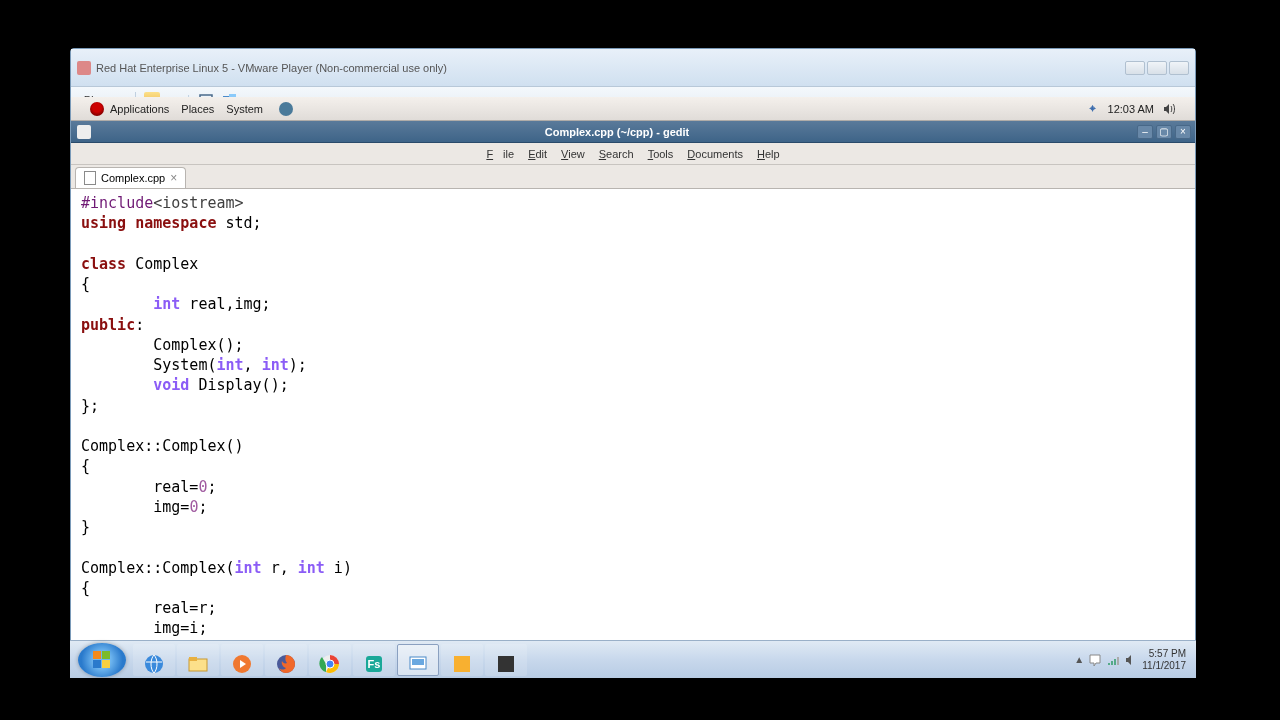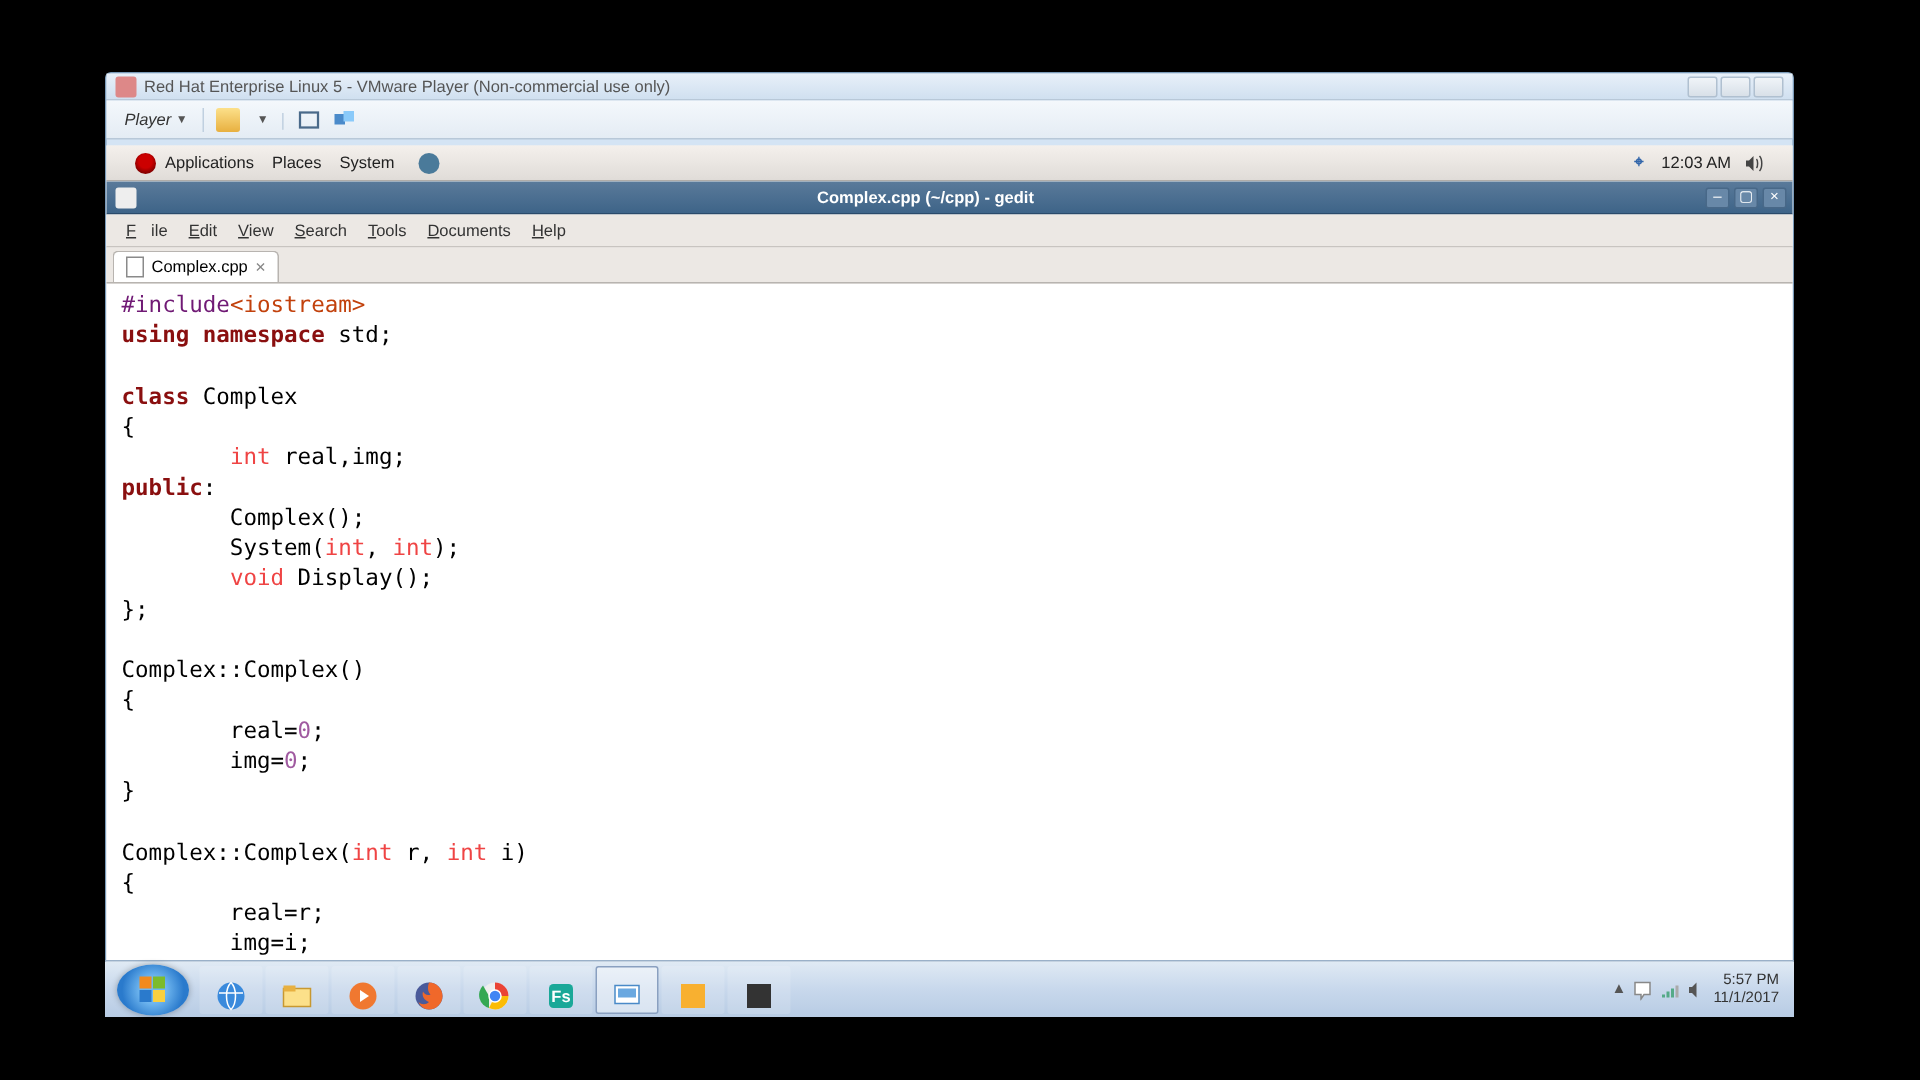--- a/index.html
+++ b/index.html
@@ -16,21 +16,21 @@
   position: absolute;
   left: 70px;
   top: 48px;
   width: 1126px;
   height: 630px;
   background: #d4e4f4;
   border: 1px solid #7a9ab8;
   border-radius: 4px 4px 0 0;
 }
 .vm-titlebar {
-  height: 18px;
+  height: 38px;
   background: linear-gradient(#e8f0f9, #d0e0f0);
   border-bottom: 1px solid #b8c8d8;
   display: flex;
   align-items: center;
   padding: 0 6px;
   font-size: 11px;
   color: #555;
 }
 .vm-titlebar .vm-icon {
   width: 14px; height: 14px;
@@ -148,20 +148,21 @@
 .gedit-menubar {
   height: 22px;
   background: #ece8e4;
   border-bottom: 1px solid #c8c4c0;
   display: flex;
   align-items: center;
   padding: 0 8px;
   gap: 4px;
   font-size: 11px;
   color: #333;
+  justify-content: center;
 }
 .gedit-menubar span { padding: 2px 5px; }
 .gedit-menubar span u { text-decoration: underline; }
 .gedit-tabbar {
   height: 24px;
   background: #ece8e4;
   border-bottom: 1px solid #b8b4b0;
   display: flex;
   align-items: flex-end;
   padding-left: 4px;
@@ -194,22 +195,22 @@
   font-family: "DejaVu Sans Mono", "Courier New", monospace;
   font-size: 15px;
   line-height: 1.35;
   white-space: pre;
   color: #000;
   position: relative;
   overflow: hidden;
 }
 .code-area .kw-pre { color: #701a75; }
 .code-area .kw-red { color: #8a0f0f; font-weight: bold; }
-.code-area .kw-teal { color: #c2410c; }
-.code-area .kw-type { color: #ef4444; font-weight: normal; }
+.code-area .kw-teal { color: #404040; }
+.code-area .kw-type { color: #8b5cf6; font-weight: bold; }
 .code-area .kw-num { color: #a05aa0; }
 .annotation {
   position: absolute;
   right: 22px;
   top: 24px;
   width: 530px;
   height: 246px;
   border: 4px solid #000;
   border-radius: 40px;
   background: #fff;

